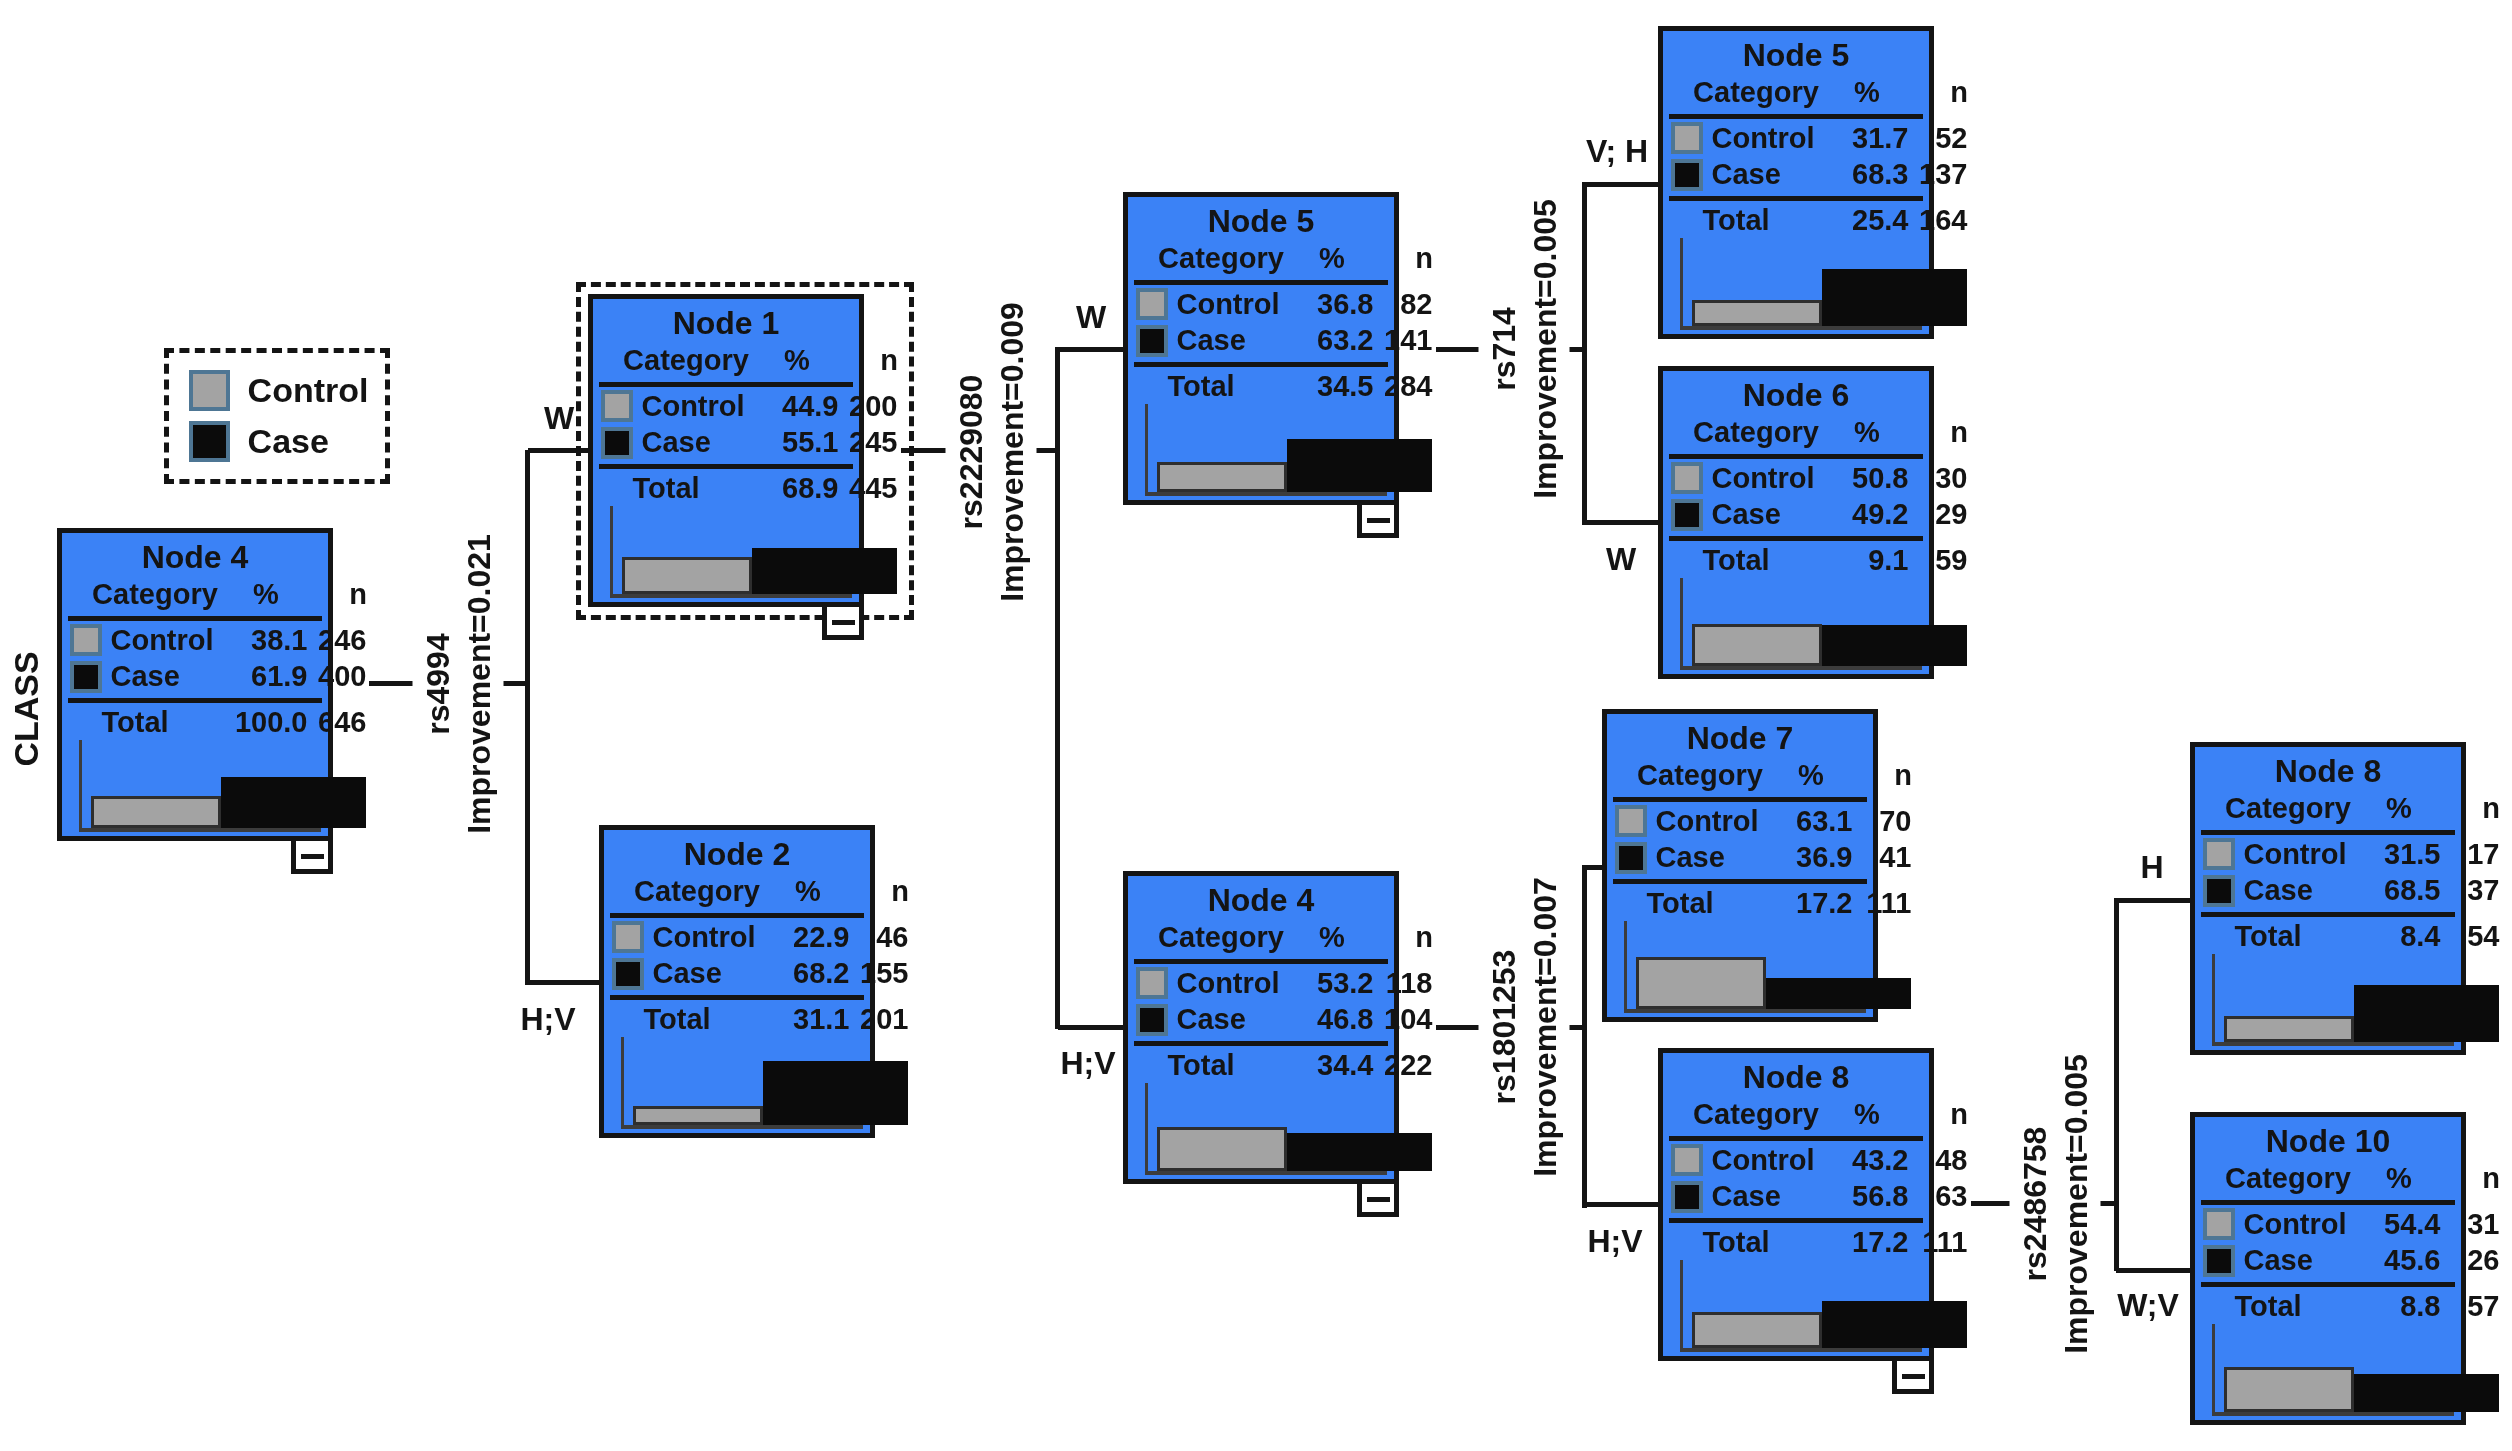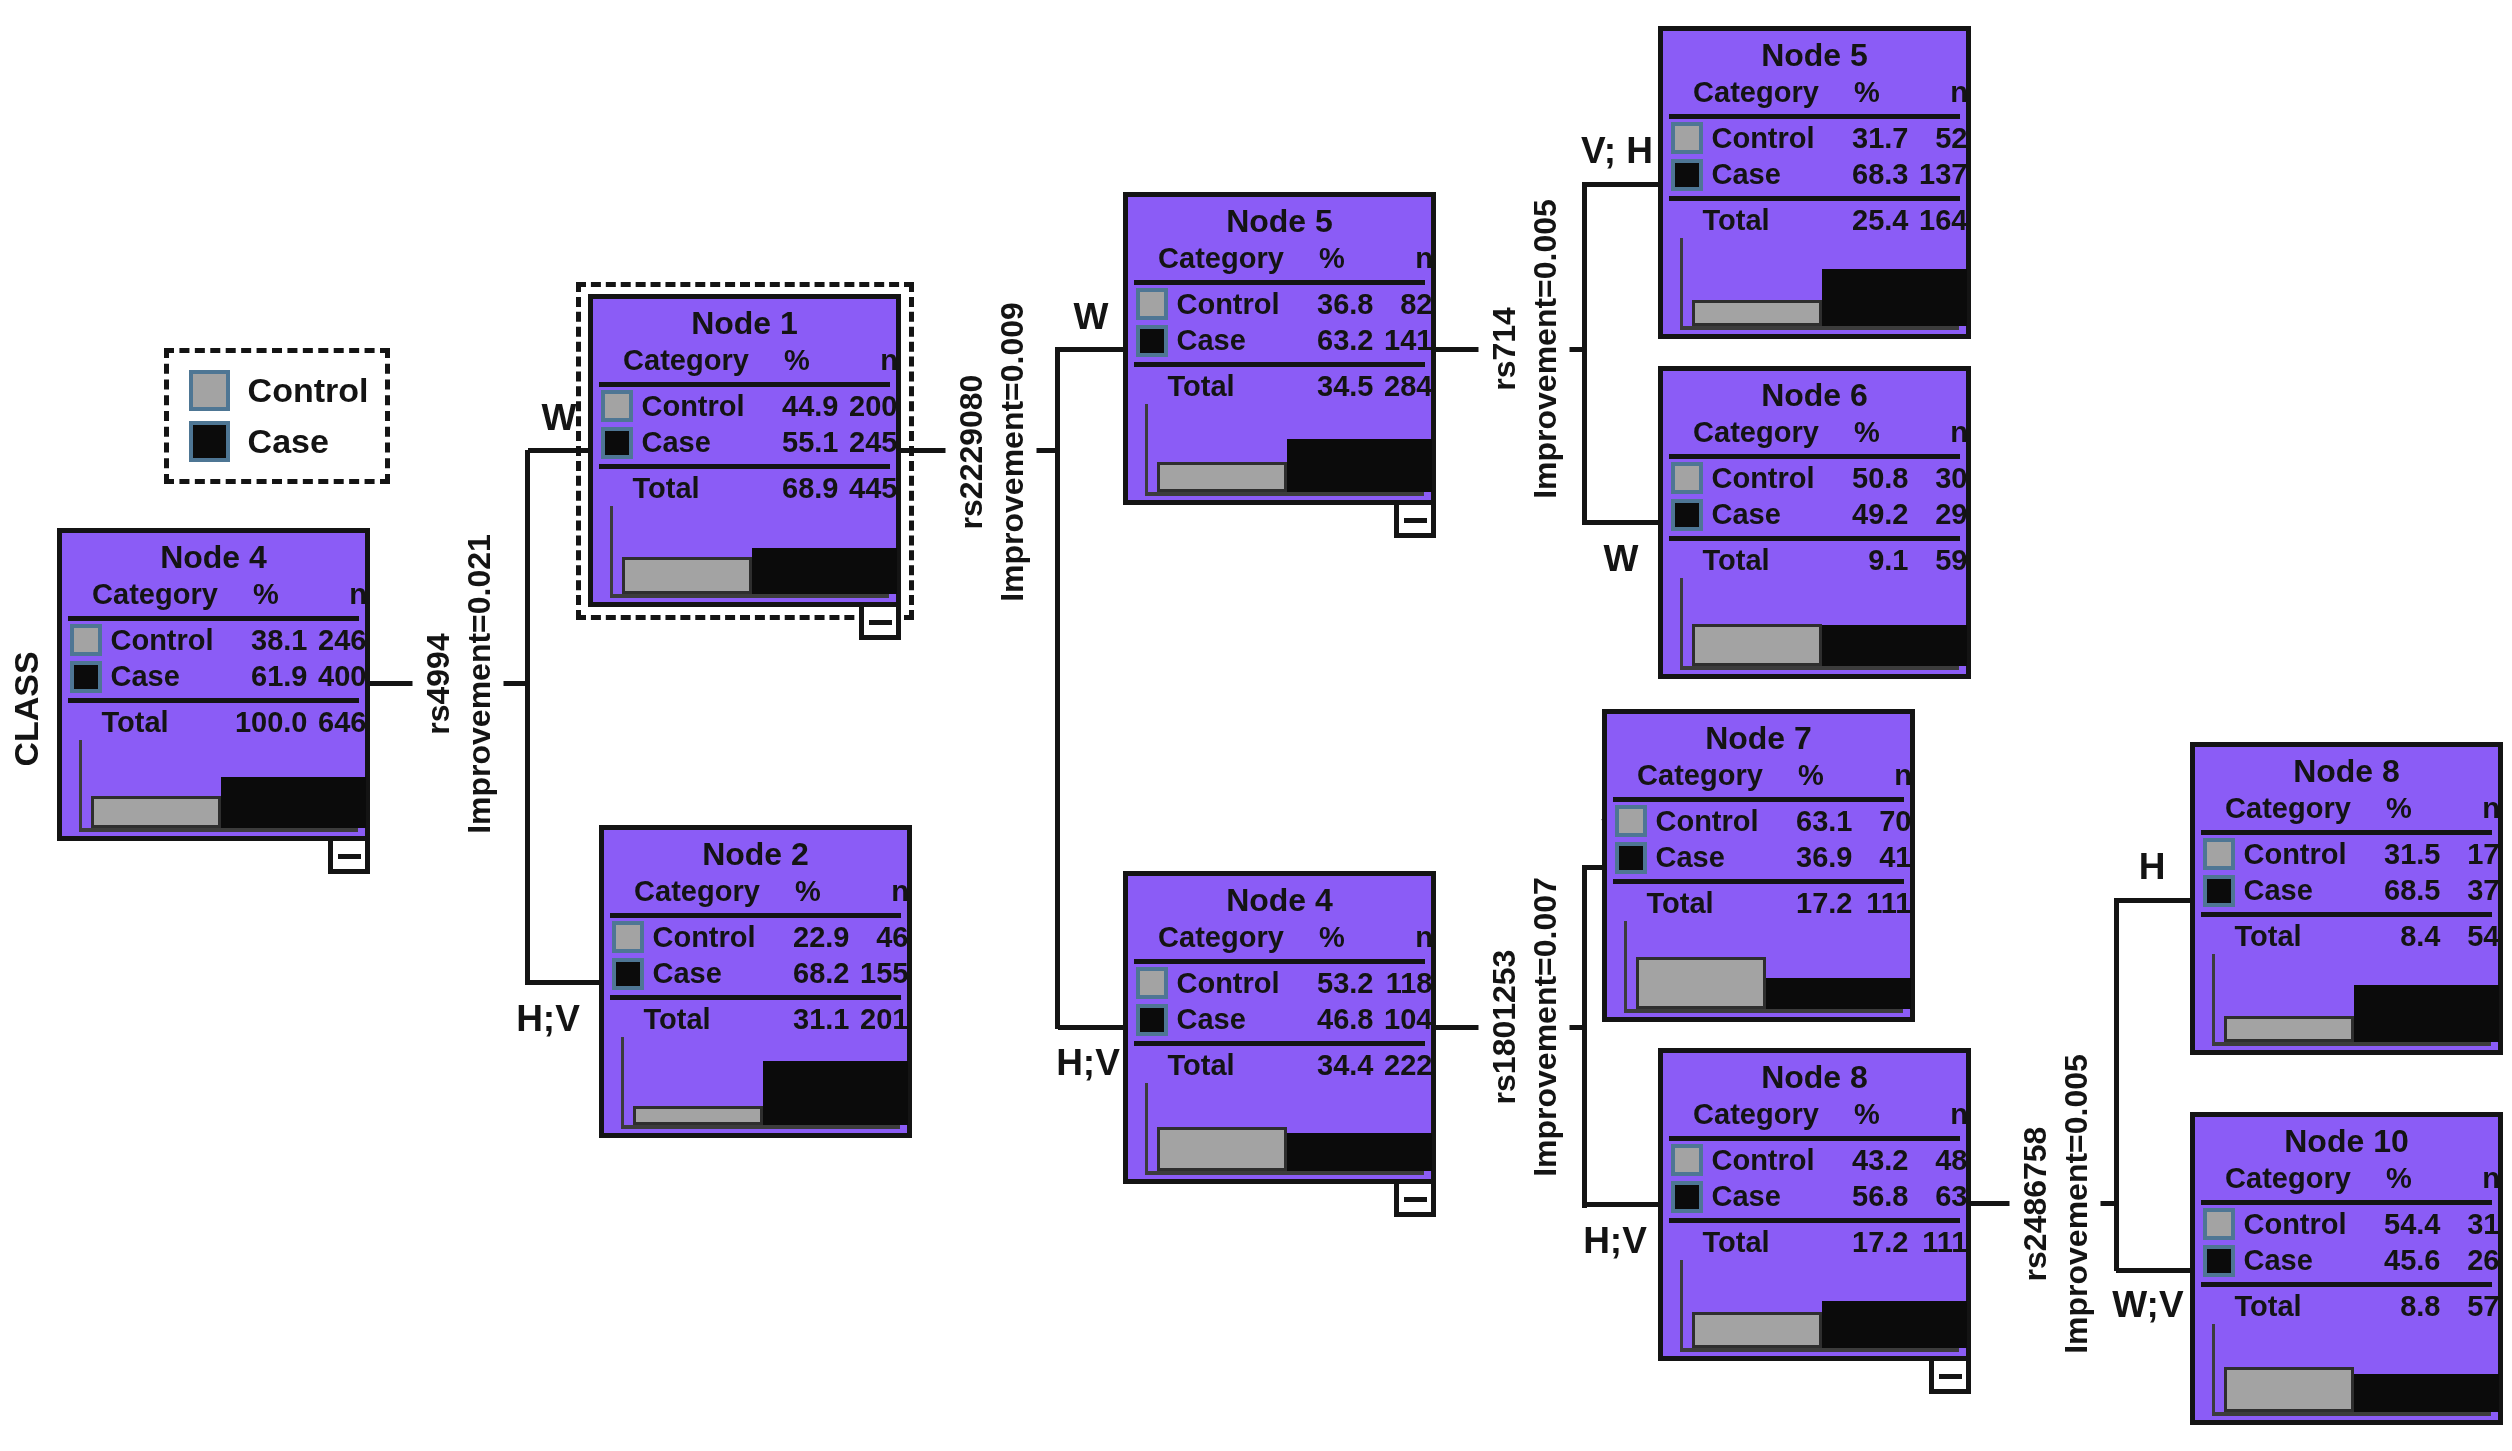--- a/index.html
+++ b/index.html
@@ -1,20 +1,20 @@
 <!DOCTYPE html>
 <html style="--line: #141414; --control-fill: #a3a3a3; --case-fill: #0b0b0b; --swatch-border: #4e7694;font-size:12px"><head>
 <meta charset="utf-8">
 <style>
   html,body{margin:0;padding:0;background:#ffffff;}
   body{width:2512px;height:1452px;font-family:"Liberation Sans",sans-serif;font-weight:700;color:#141414;}
   #canvas{position:relative;width:2512px;height:1452px;overflow:hidden;background:#fff;}
 
   
-  .node{position:absolute;width:313px;height:313px;border:5.3px solid var(--line);background:#8b5cf6;box-sizing:border-box;}
+  .node{position:absolute;width:276px;height:313px;border:5.3px solid var(--line);background:#3b82f6;box-sizing:border-box;}
   .ntitle{text-align:center;font-size:32px;line-height:38px;margin-top:4.5px;}
   .trow{display:flex;align-items:center;font-size:29px;line-height:35px;margin:1.5px 7.5px 0 7.5px;}
   .thead{margin-top:1.5px;}
   .cc{flex:0 0 155px;display:flex;align-items:center;}
   .cc.pad{padding-left:32px;box-sizing:border-box;}
   .thead .cc{padding-left:22.6px;box-sizing:border-box;}
   .cp{flex:0 0 83px;text-align:right;}
   .cn{flex:0 0 59px;text-align:right;}
   .thead .cp{text-align:center;}
   .thead .cn{text-align:center;padding-left:21px;}
@@ -43,21 +43,21 @@
   .lrow{display:flex;align-items:center;font-size:34px;}
   .lrow .sw{width:41px;height:41px;flex:0 0 41px;margin-right:18px;}
 
   
   .hline,.vline{position:absolute;background:var(--line);}
   .hline{height:5.3px;}
   .vline{width:5.3px;}
   .edge-label{position:absolute;transform:translate(-50%,-50%) rotate(-90deg);background:#fff;
               font-size:32px;line-height:41px;text-align:center;white-space:nowrap;padding:4.5px 1.5px;}
   .edge-label span{display:block;}
-  .branch-label{position:absolute;transform:translate(-50%,-50%);font-size:37px;white-space:nowrap;}
+  .branch-label{position:absolute;transform:translate(-50%,-50%);font-size:32px;white-space:nowrap;}
   .class-label{font-size:34px;}
 </style>
 </head>
 <body>
 
 <div id="canvas">
 
   <div class="edge-label class-label" style="left:26px;top:709px">
     <span>CLASS</span>
   </div>

